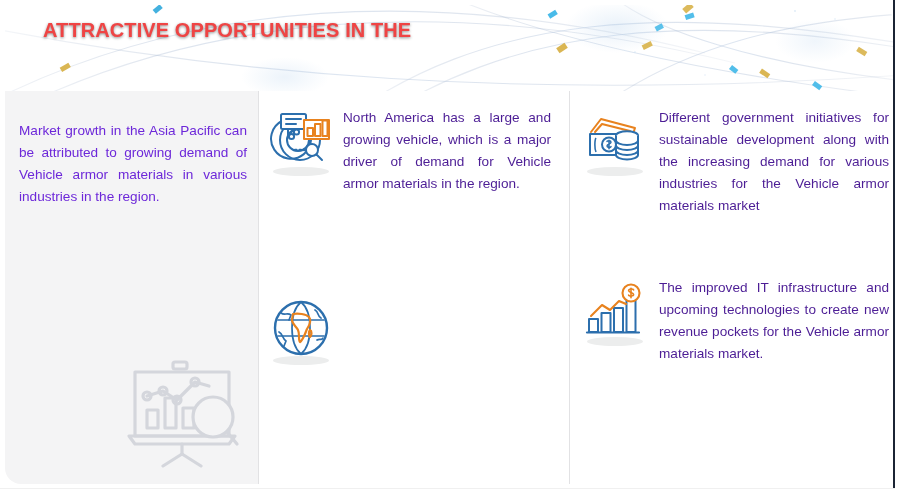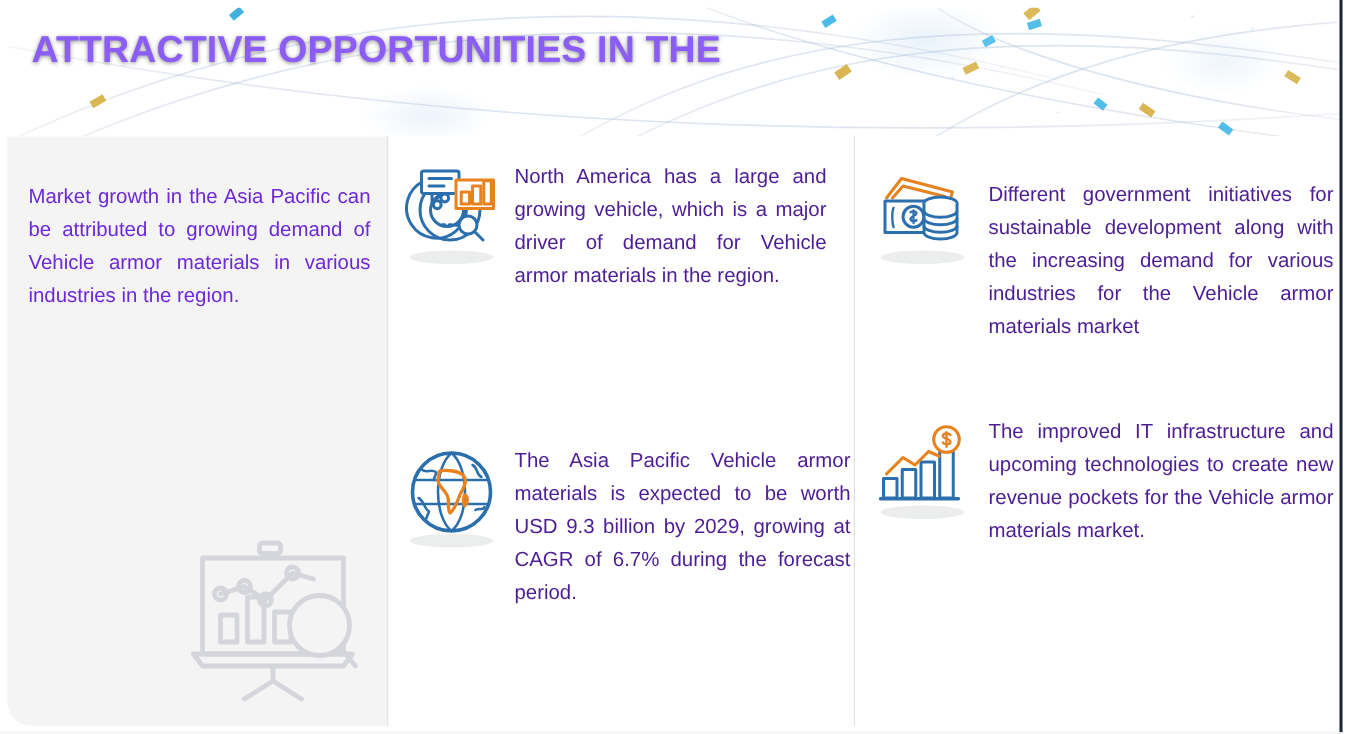--- a/index.html
+++ b/index.html
@@ -42,24 +42,24 @@
     background:
       radial-gradient(ellipse 320px 160px at 78% 20%, rgba(60,95,140,0.55) 0%, rgba(28,45,72,0) 70%),
       radial-gradient(ellipse 260px 120px at 45% 90%, rgba(70,105,150,0.35) 0%, rgba(28,45,72,0) 75%),
       linear-gradient(120deg, #18263c 0%, #1d2e47 35%, #243css 60%, #1a2940 100%),
       #1b2c44;
     overflow: hidden;
   }
   .header-arcs { position: absolute; inset: 0; }
   .header-title {
     position: absolute;
-    left: 16px; top: 12px;
+    left: 38px; top: 12px;
     width: 560px;
-    color: #8b5cf6;
-    font-size: 25px;
+    color: #ef4444;
+    font-size: 20px;
     font-weight: bold;
     line-height: 1.34;
     letter-spacing: 0.1px;
     text-shadow: 0 1px 3px rgba(0,0,0,0.45);
     z-index: 4;
   }
   .header-title .line { display: block; white-space: nowrap; }
 
   
   .body {
@@ -143,21 +143,21 @@
   }
 
   
   #card-na      { left: 10px;  top: 16px;  width: 296px; }
   #card-apac    { left: 10px;  top: 205px; width: 298px; }
   #card-gov     { left: 13px;  top: 16px;  width: 306px; }
   #card-it      { left: 13px;  top: 186px; width: 306px; }
 
   #card-na .card-text    { width: 208px; }
   #card-apac .card-text  { width: 236px; }
-  #card-gov .card-text   { width: 236px; margin-top: 12px; }
+  #card-gov .card-text   { width: 236px; }
   #card-it .card-text    { width: 234px; }
 
   #card-gov .card-icon, #card-it .card-icon { margin-right: 12px; }
 </style>
 </head>
 <body>
 
 <div id="infographic">
 
   <div class="header">
@@ -291,21 +291,20 @@
               <path d="M 10 36 C 14 38, 13 42, 17 45 L 15 50"></path>
               <path d="M 46 14 C 50 16, 48 20, 52 22"></path>
               <path d="M 48 44 C 51 42, 53 45, 54 42"></path>
             </g>
             <g fill="none" stroke="#e8821e" stroke-width="2.2" stroke-linecap="round" stroke-linejoin="round">
               <path d="M 24 18 C 29 17, 37 18, 40 21 C 43 25, 40 30, 38 33 C 36 38, 34 44, 31 46 C 29 44, 31 38, 29 34 C 27 30, 23 28, 23 24 Z" fill="#ffffff" fill-opacity="0"></path>
               <path d="M 41 34 C 43 35, 43 39, 41 41 C 39.5 39, 39.5 35.5, 41 34 Z"></path>
             </g>
           </svg>
         </div>
-        <div class="card-text">The Asia Pacific Vehicle armor materials is expected  to be worth USD 9.3 billion by 2029, growing at CAGR of 6.7% during the forecast period.</div>
       </div>
     </div>
 
     <div class="col-divider"></div>
 
     <div class="col-right">
 
       <div class="card" id="card-gov">
         <div class="card-icon">
           <div class="shadow"></div>

